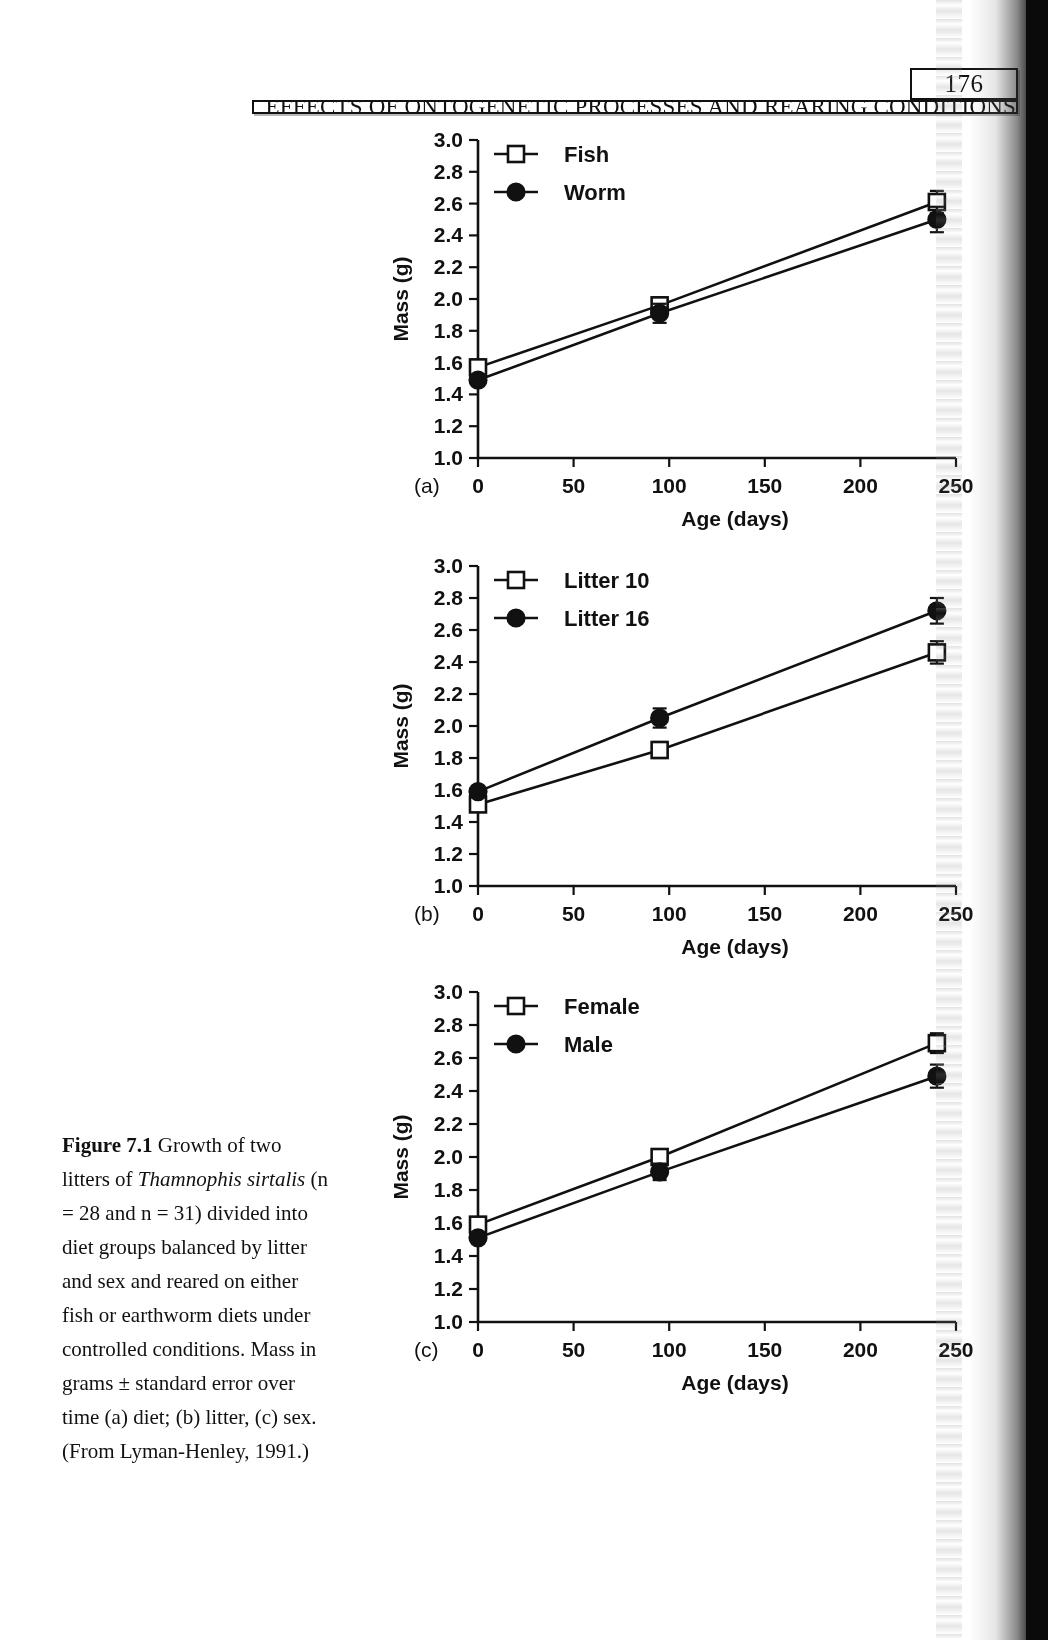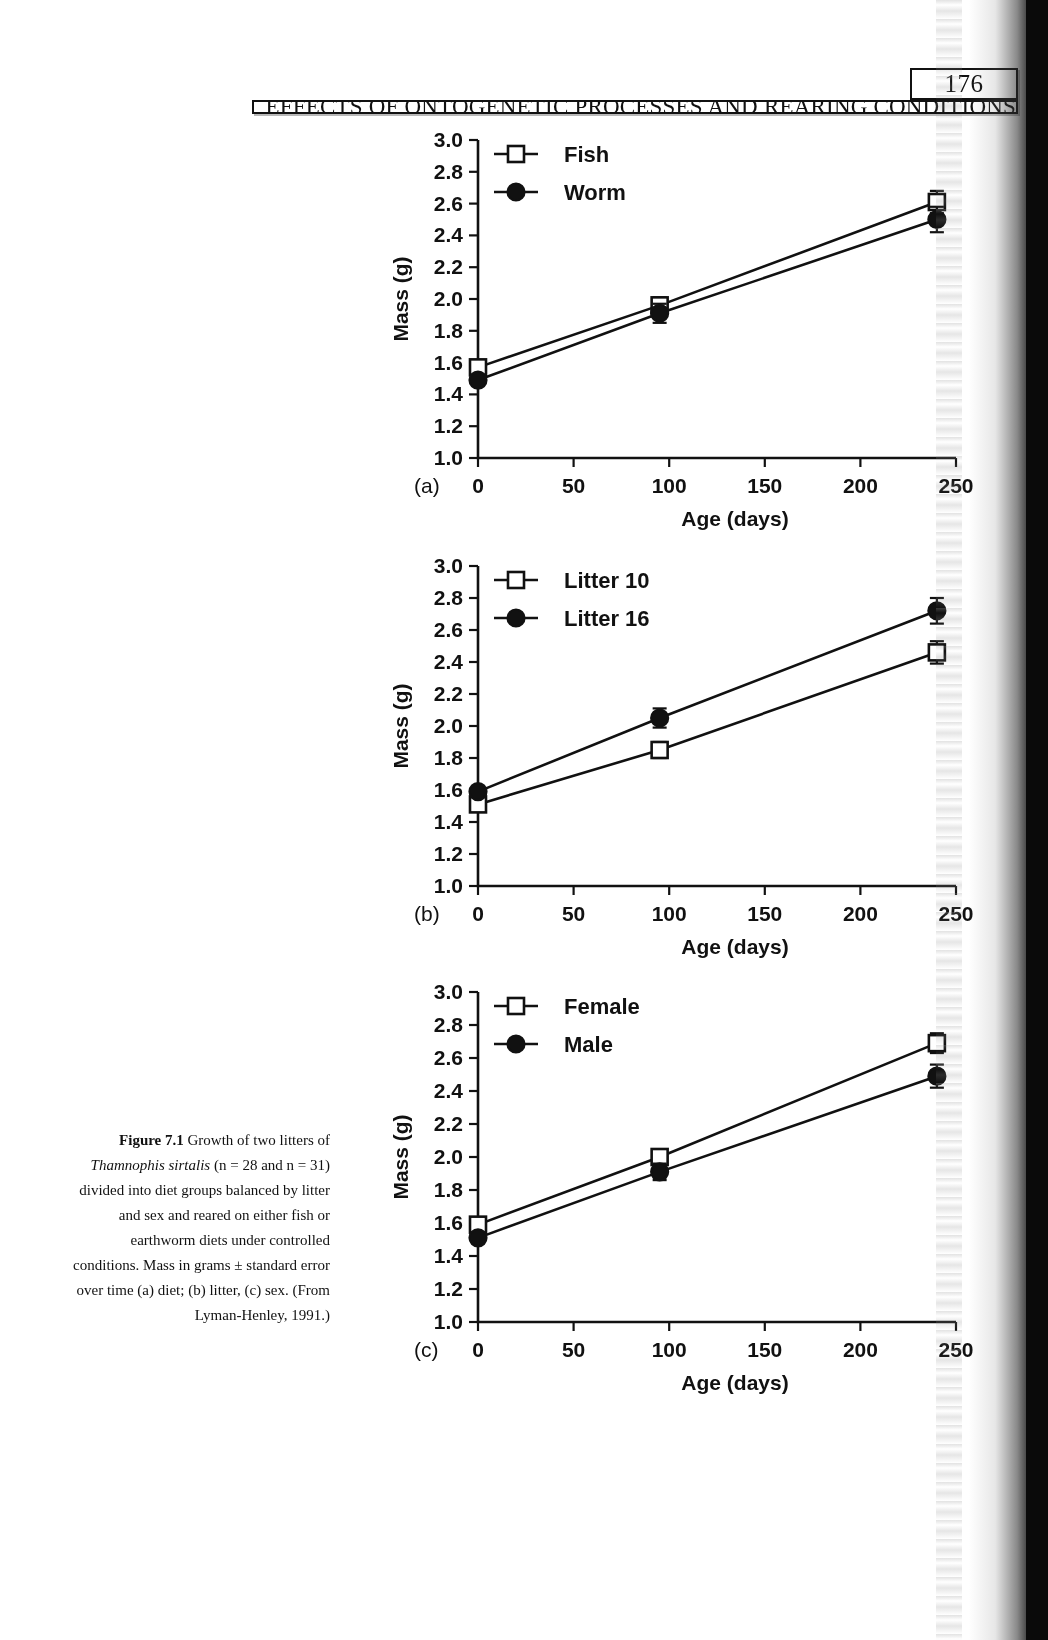--- a/index.html
+++ b/index.html
@@ -101,23 +101,23 @@
     letter-spacing: 0.2px;
     white-space: nowrap;
   }
 
   
   .caption {
     position: absolute;
     left: 62px;
     top: 1128px;
     width: 268px;
-    font-size: 15px;
-    line-height: 25px;
-    text-align: right;
+    font-size: 21px;
+    line-height: 34px;
+    text-align: left;
   }
   .caption b { font-weight: bold; }
   .caption i { font-style: italic; }
 
   
   .chart {
     position: absolute;
     left: 378px;
     width: 600px;
   }

